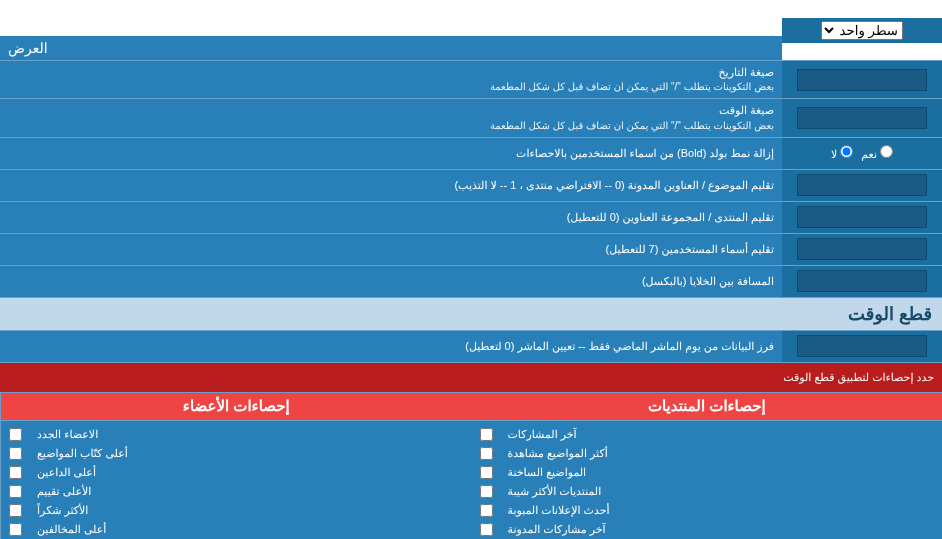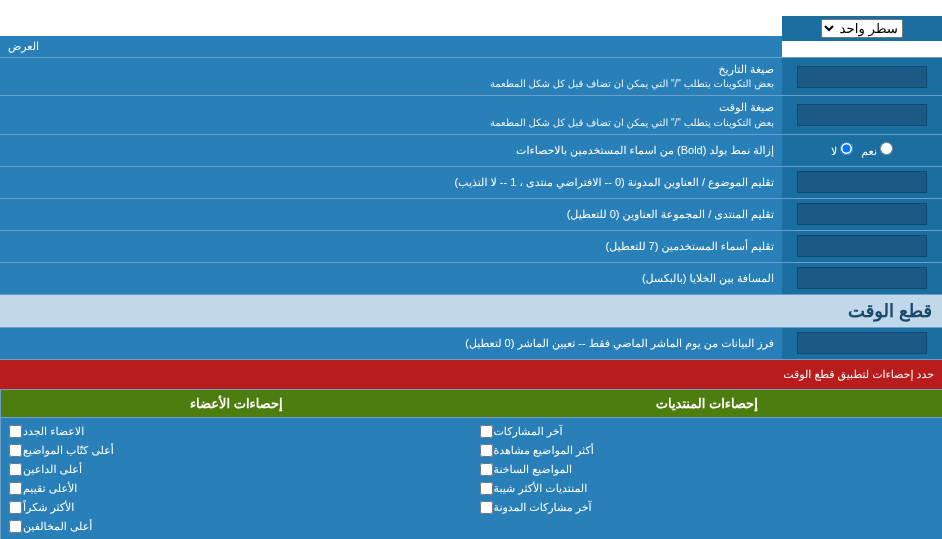--- a/index.html
+++ b/index.html
@@ -91,24 +91,24 @@
       padding: 0;
     }
 
     .stats-header-row {
       display: flex;
       border-bottom: 1px solid #6aa0c8;
       min-height: 28px;
     }
 
     .stats-header-cell {
-      background: #4d7c0f;
+      background: #ef4444;
       color: #fff;
       font-weight: bold;
-      font-size: 13px;
+      font-size: 15px;
       flex: 1;
       display: flex;
       align-items: center;
       justify-content: center;
       padding: 4px 8px;
       border-left: 1px solid #6aa0c8;
     }
 
     .stats-header-cell:first-child {
       border-left: none;
@@ -124,21 +124,21 @@
       padding: 4px 8px;
     }
 
     .stats-col:first-child {
       border-left: none;
     }
 
     .stats-col .check-item {
       display: flex;
       align-items: center;
-      gap: 1px;
+      gap: 15px;
       padding: 3px 0;
       color: #fff;
       font-size: 11px;
       justify-content: flex-end;
     }
 
     .stats-col .check-item input[type="checkbox"] {
       cursor: pointer;
     }
 
@@ -148,21 +148,21 @@
       border-bottom: 1px solid #6aa0c8;
       min-height: 30px;
     }
 
     .top-row-label {
       background: #2980b9;
       color: #fff;
       flex: 1;
       padding: 4px 8px;
       text-align: right;
-      font-size: 11px;
+      font-size: 14px;
       display: flex;
       align-items: center;
       justify-content: flex-end;
       margin-top: 36px;
     }
 
     .top-row-select {
       background: #1a6ea0;
       width: 160px;
       min-width: 160px;
@@ -322,20 +322,24 @@
       </div>
       <div class="check-item">
         <span>المواضيع الساخنة</span>
         <input type="checkbox" style="">
       </div>
       <div class="check-item">
         <span>المنتديات الأكثر شيبة</span>
         <input type="checkbox" style="">
       </div>
       <div class="check-item">
+        <span>أحدث الإعلانات المبوبة</span>
+        <input type="checkbox" style="">
+      </div>
+      <div class="check-item">
         <span>آخر مشاركات المدونة</span>
         <input type="checkbox" style="">
       </div>
     </div>
     <div class="stats-col">
       <div class="check-item">
         <span>الاعضاء الجدد</span>
         <input type="checkbox" style="">
       </div>
       <div class="check-item">

